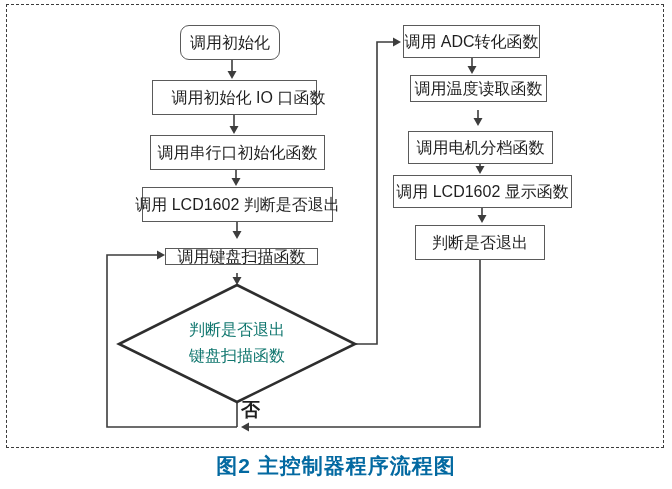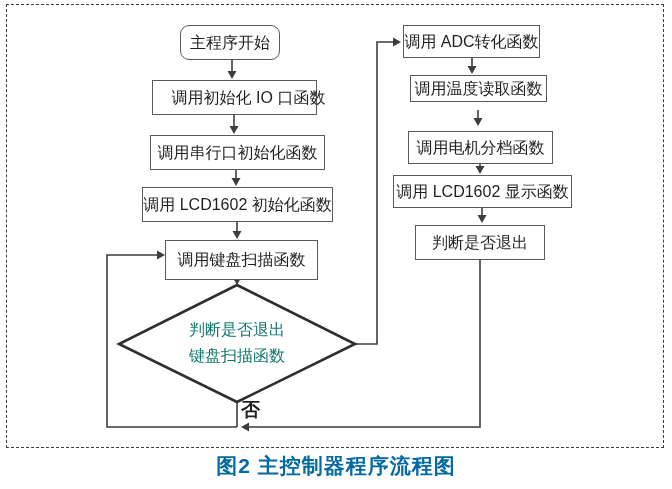--- a/index.html
+++ b/index.html
@@ -111,29 +111,29 @@
 
       <g>
         <polyline points="237,427 107,427 107,255 157,255" fill="none"></polyline>
         <polygon points="157,250.5 157,259.5 165,255" stroke="none"></polygon>
       </g>
     </g>
 
     <polygon points="237,285 355,344 237,402 119,344" fill="#ffffff" stroke="#2e2e2e" stroke-width="2.6"></polygon>
   </svg>
 
-  <div class="node rounded" style="left:180px;top:25px;width:100px;height:35px;">主程序开始</div>
+  <div class="node rounded" style="left:180px;top:25px;width:100px;height:35px;">调用初始化</div>
 
   <div class="node" style="left:152px;top:80px;width:165px;height:35px;padding-left:28px;">调用初始化 IO 口函数</div>
 
   <div class="node" style="left:150px;top:135px;width:175px;height:35px;">调用串行口初始化函数</div>
 
-  <div class="node" style="left:142px;top:187px;width:191px;height:35px;">调用 LCD1602 初始化函数</div>
+  <div class="node" style="left:142px;top:187px;width:191px;height:35px;">调用 LCD1602 判断是否退出</div>
 
-  <div class="node" style="left:165px;top:240px;width:153px;height:40px;">调用键盘扫描函数</div>
+  <div class="node" style="left:165px;top:248px;width:153px;height:17px;">调用键盘扫描函数</div>
 
   <div class="decision-text">
     <div>判断是否退出</div>
     <div>键盘扫描函数</div>
   </div>
 
   <div class="no-label">否</div>
 
   <div class="node" style="left:403px;top:25px;width:137px;height:33px;">调用 ADC转化函数</div>
 

